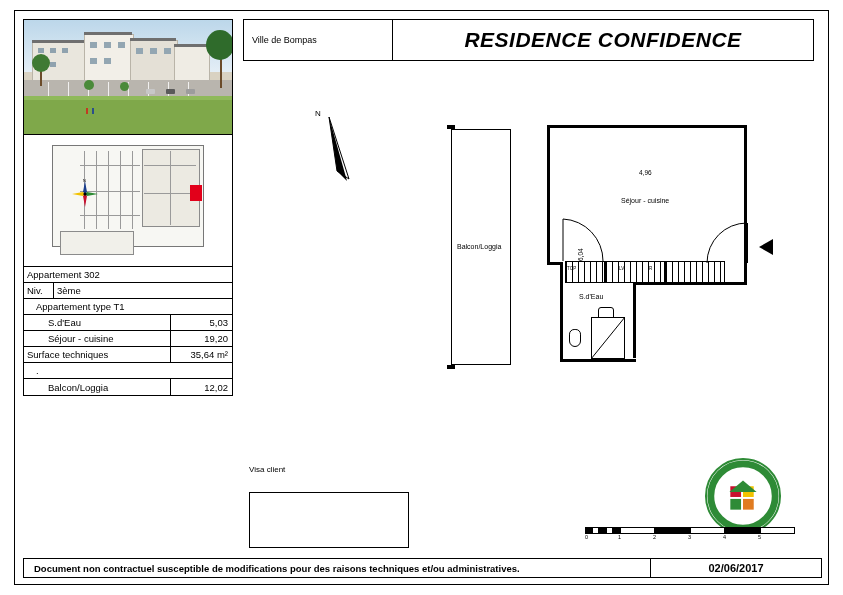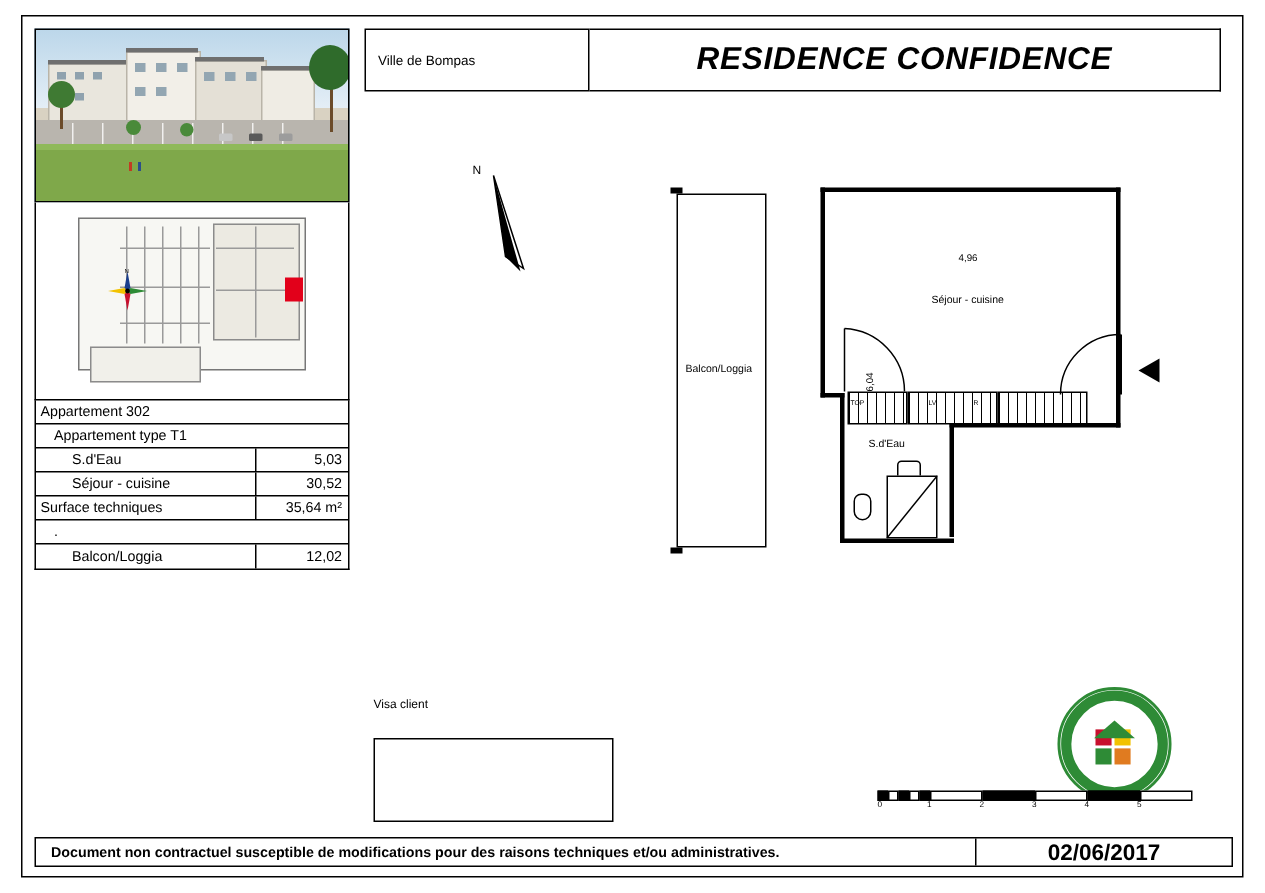--- a/index.html
+++ b/index.html
@@ -77,21 +77,21 @@
   
   .scalebar{position:absolute;right:14px;bottom:6px;width:215px;}
   .sbline{position:relative;height:7px;width:215px;}
   .sbseg{position:absolute;top:0;height:7px;border:1px solid #000;box-sizing:border-box;}
   .sbticks{position:relative;height:8px;font-size:5.5px;}
   .sbticks span{position:absolute;top:0;}
 
   
   .footer{position:absolute;left:8px;bottom:6px;width:799px;height:20px;border:1px solid #000;box-sizing:border-box;display:flex;}
   .footer-main{flex:1;display:flex;align-items:center;padding-left:10px;font-size:9.5px;font-weight:bold;}
-  .footer-date{width:170px;border-left:1px solid #000;display:flex;align-items:center;justify-content:center;font-size:15px;font-weight:bold;}
+  .footer-date{width:170px;border-left:1px solid #000;display:flex;align-items:center;justify-content:center;font-size:11px;font-weight:bold;}
 </style>
 </head>
 <body>
 
 <div class="page">
   <div class="sheet">
 
     <div class="left-col">
 
       <div class="photo-box">
@@ -174,29 +174,33 @@
           <circle cx="15" cy="15" r="1.6" fill="#000"></circle>
           <text x="13" y="3" font-size="4" fill="#000">N</text>
         </svg>
       </div>
 
       <div class="tbl">
         <div class="trow">
           <div class="c-label">Appartement 302</div>
         </div>
         <div class="trow">
+          <div class="c-niv">Niv.</div>
+          <div class="c-label">3ème</div>
+        </div>
+        <div class="trow">
           <div class="c-label ind1">Appartement type T1</div>
         </div>
         <div class="trow">
           <div class="c-label ind2">S.d'Eau</div>
           <div class="c-val">5,03</div>
         </div>
         <div class="trow">
           <div class="c-label ind2">Séjour - cuisine</div>
-          <div class="c-val">30,52</div>
+          <div class="c-val">19,20</div>
         </div>
         <div class="trow">
           <div class="c-label">Surface techniques</div>
           <div class="c-val">35,64 m²</div>
         </div>
         <div class="trow">
           <div class="c-label ind1">.</div>
         </div>
         <div class="trow">
           <div class="c-label ind2">Balcon/Loggia</div>

